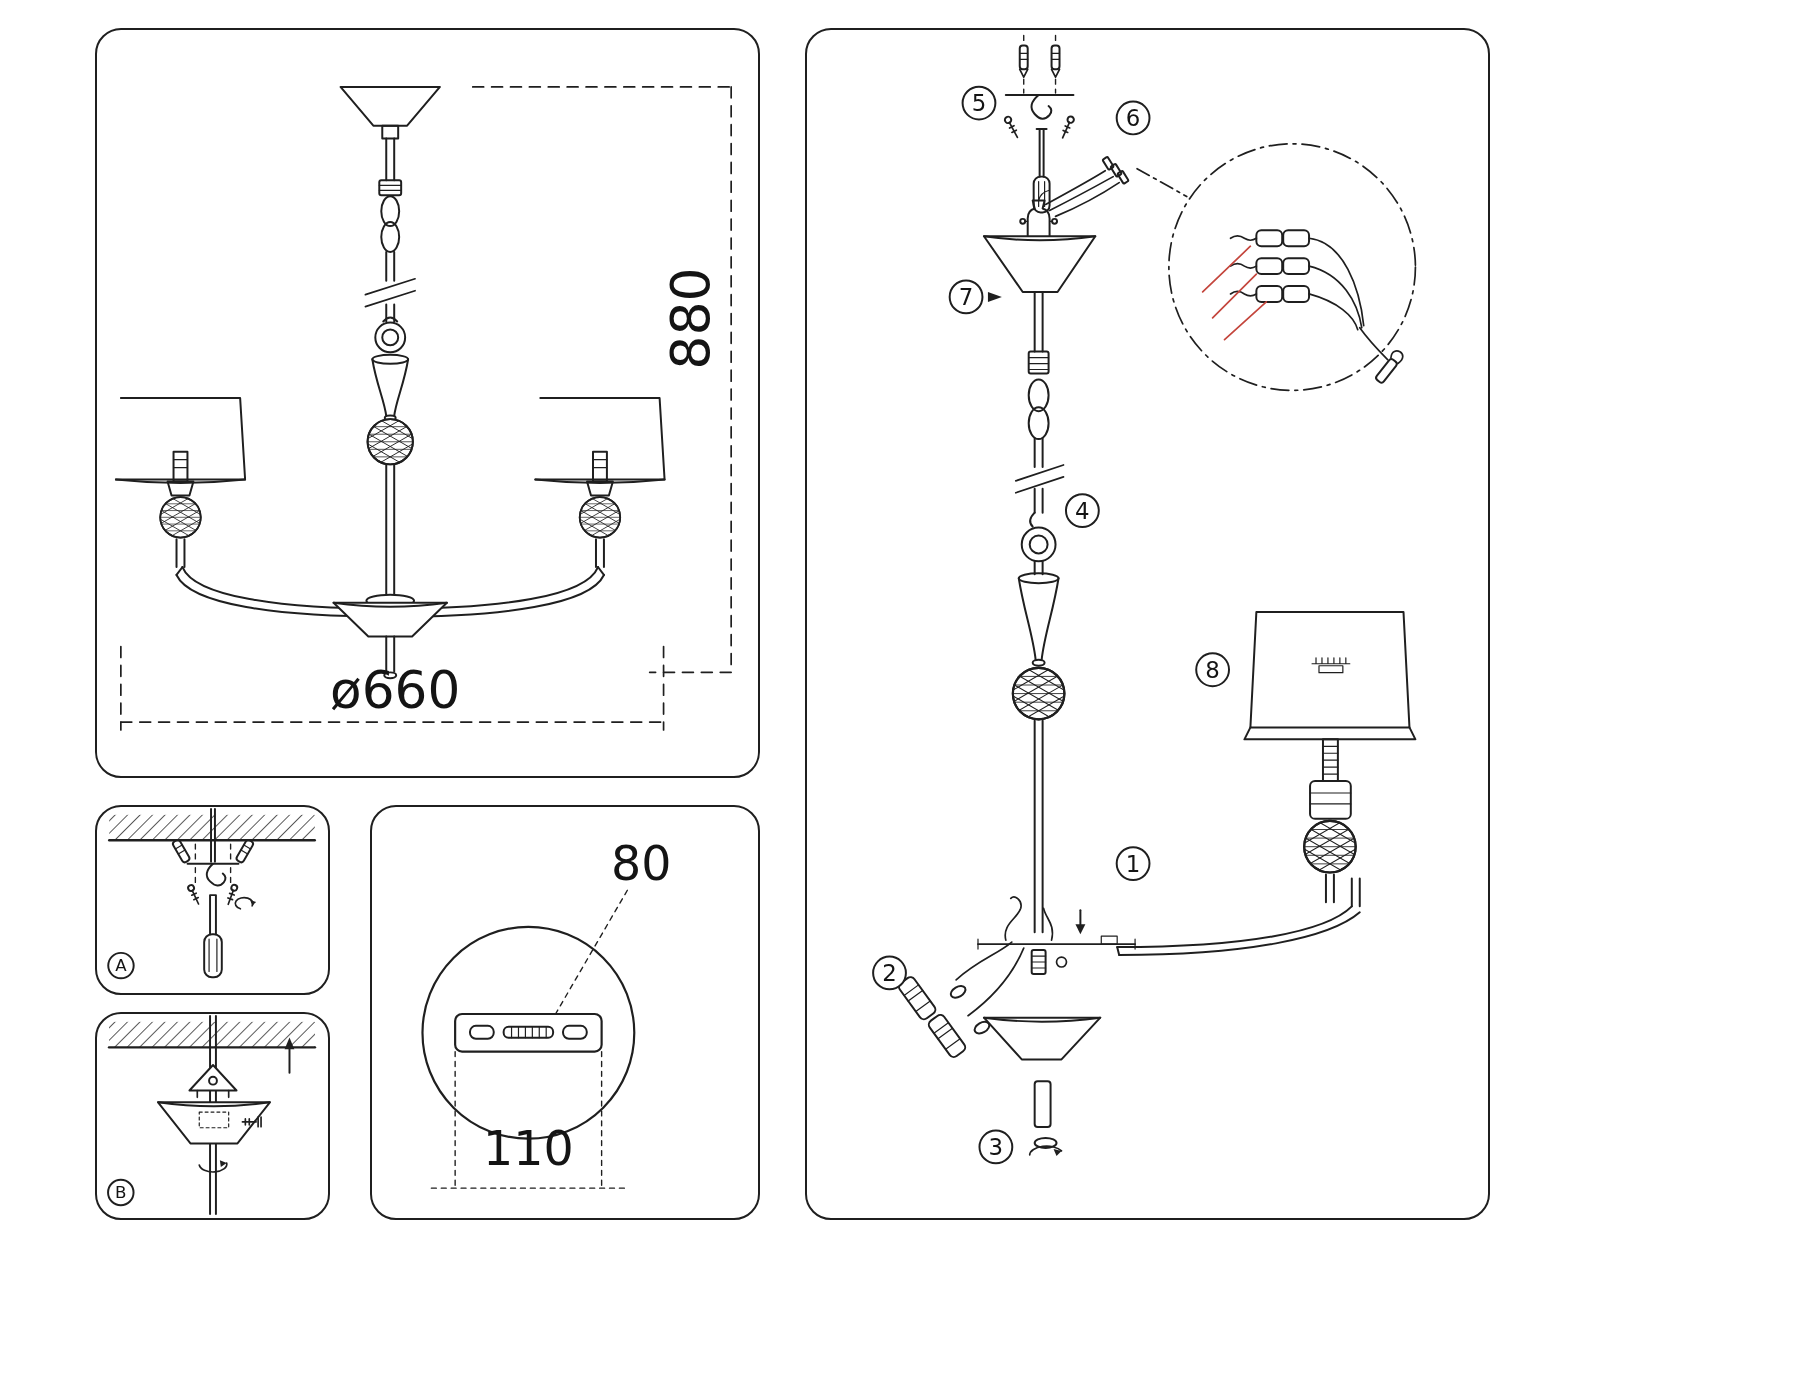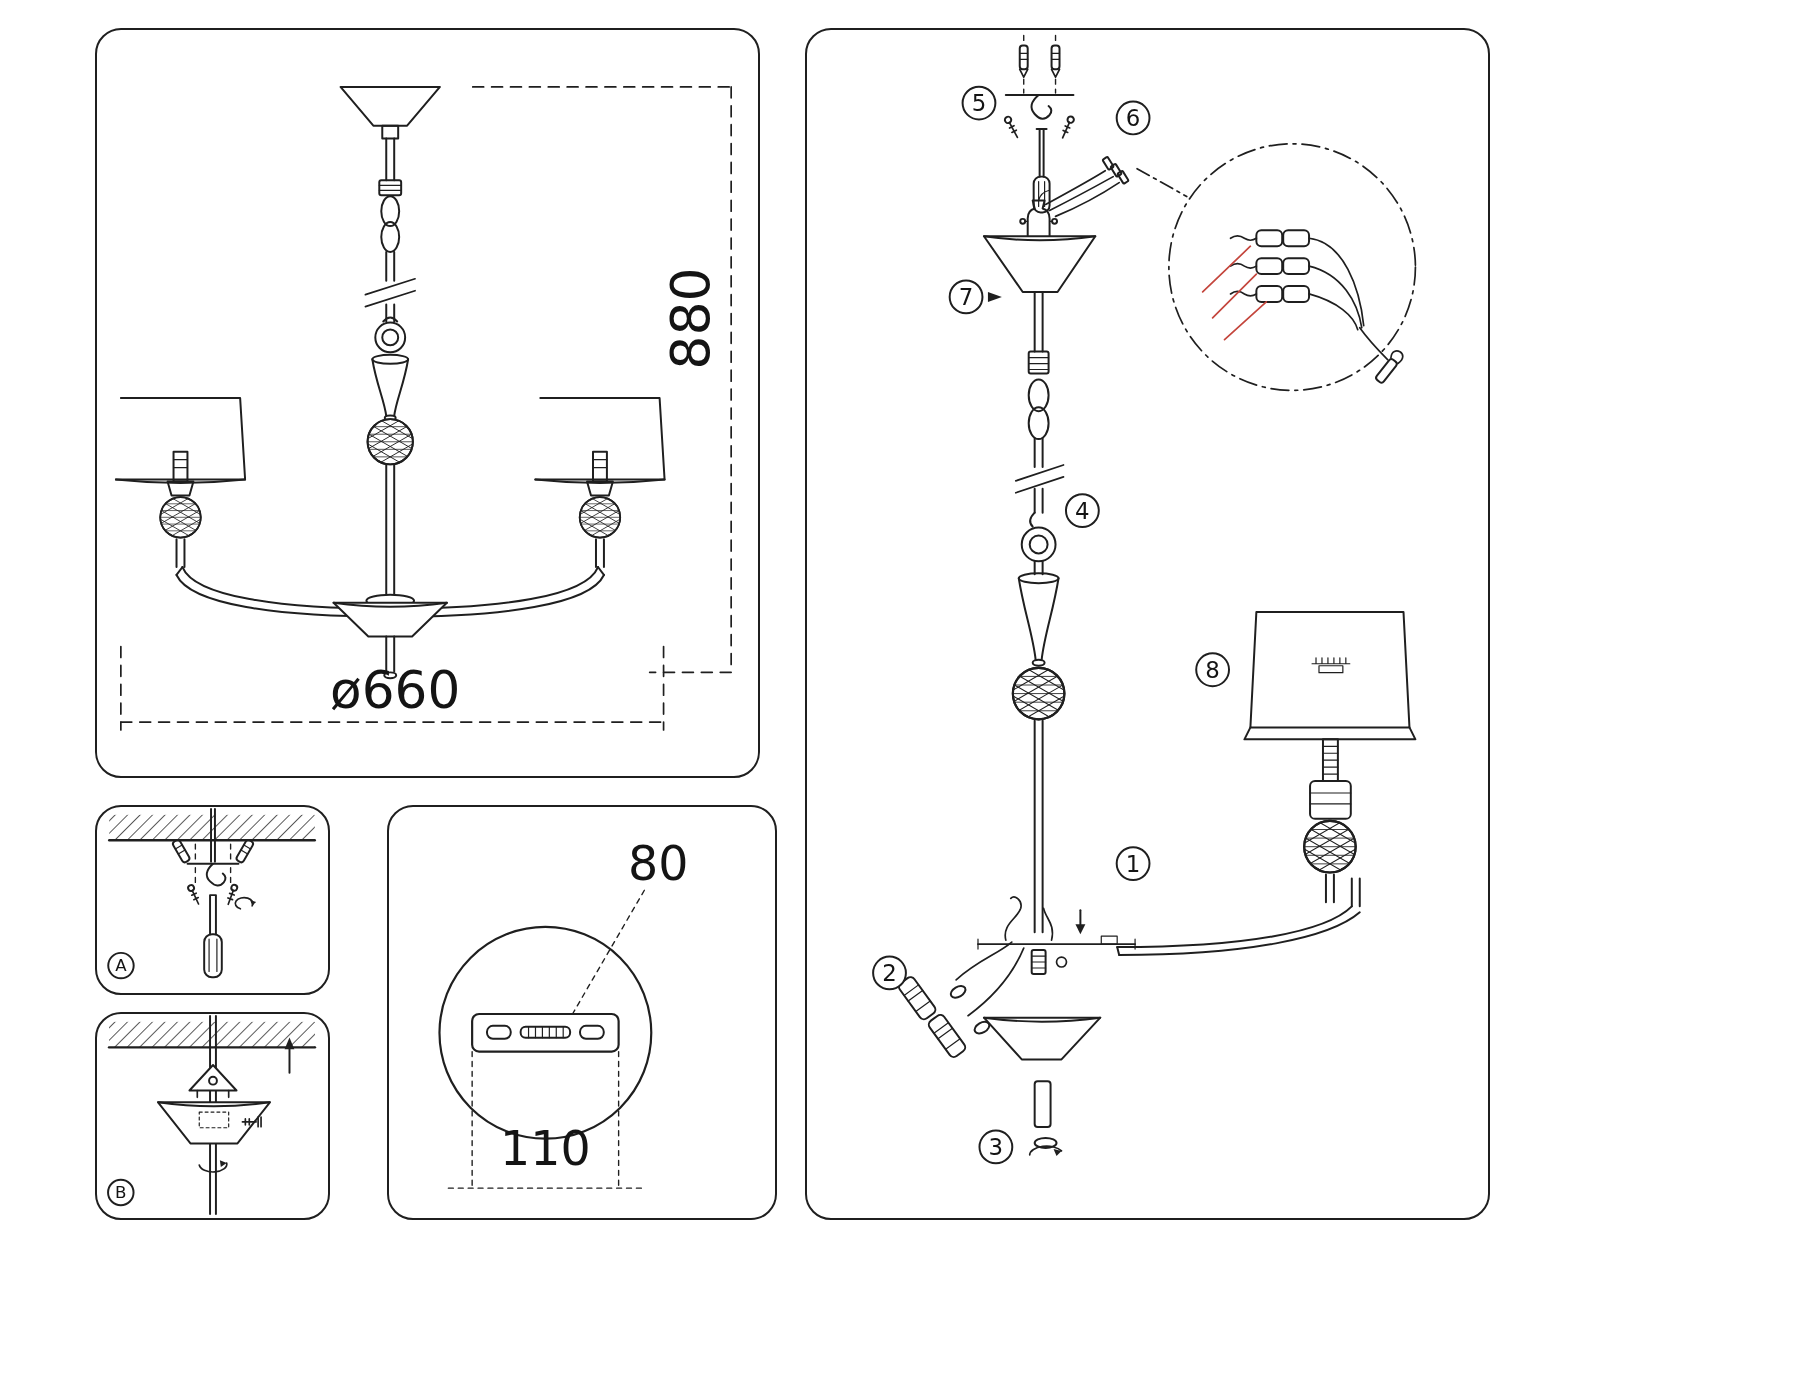--- a/index.html
+++ b/index.html
@@ -192,21 +192,21 @@
           <path d="M132,152 l-7,-3 l1,7 z" fill="#1f1f1f" stroke="none"></path>
         </g>
         <g>
           <circle cx="24" cy="182" r="13" fill="#fff"></circle>
           <text class="lbl" x="24" y="188" font-size="17" text-anchor="middle">B</text>
         </g>
       </g>
     </svg>
   </section>
 
-  <section class="panel" style="left:387px;top:805px;width:390px;height:415px">
+  <section class="panel" style="left:370px;top:805px;width:390px;height:415px">
     <svg viewBox="0 0 390 415">
       <g class="art">
         <circle cx="158" cy="228" r="107" stroke-width="2.2"></circle>
         <g>
           <rect x="84" y="209" width="148" height="38" rx="7" stroke-width="2.2"></rect>
           <rect x="99" y="221" width="24" height="13" rx="6"></rect>
           <rect x="193" y="221" width="24" height="13" rx="6"></rect>
           <rect x="133" y="222" width="50" height="11" rx="5"></rect>
           <path class="thin" d="M141,222 V233 M148,222 V233 M155,222 V233 M162,222 V233 M169,222 V233 M176,222 V233"></path>
         </g>

